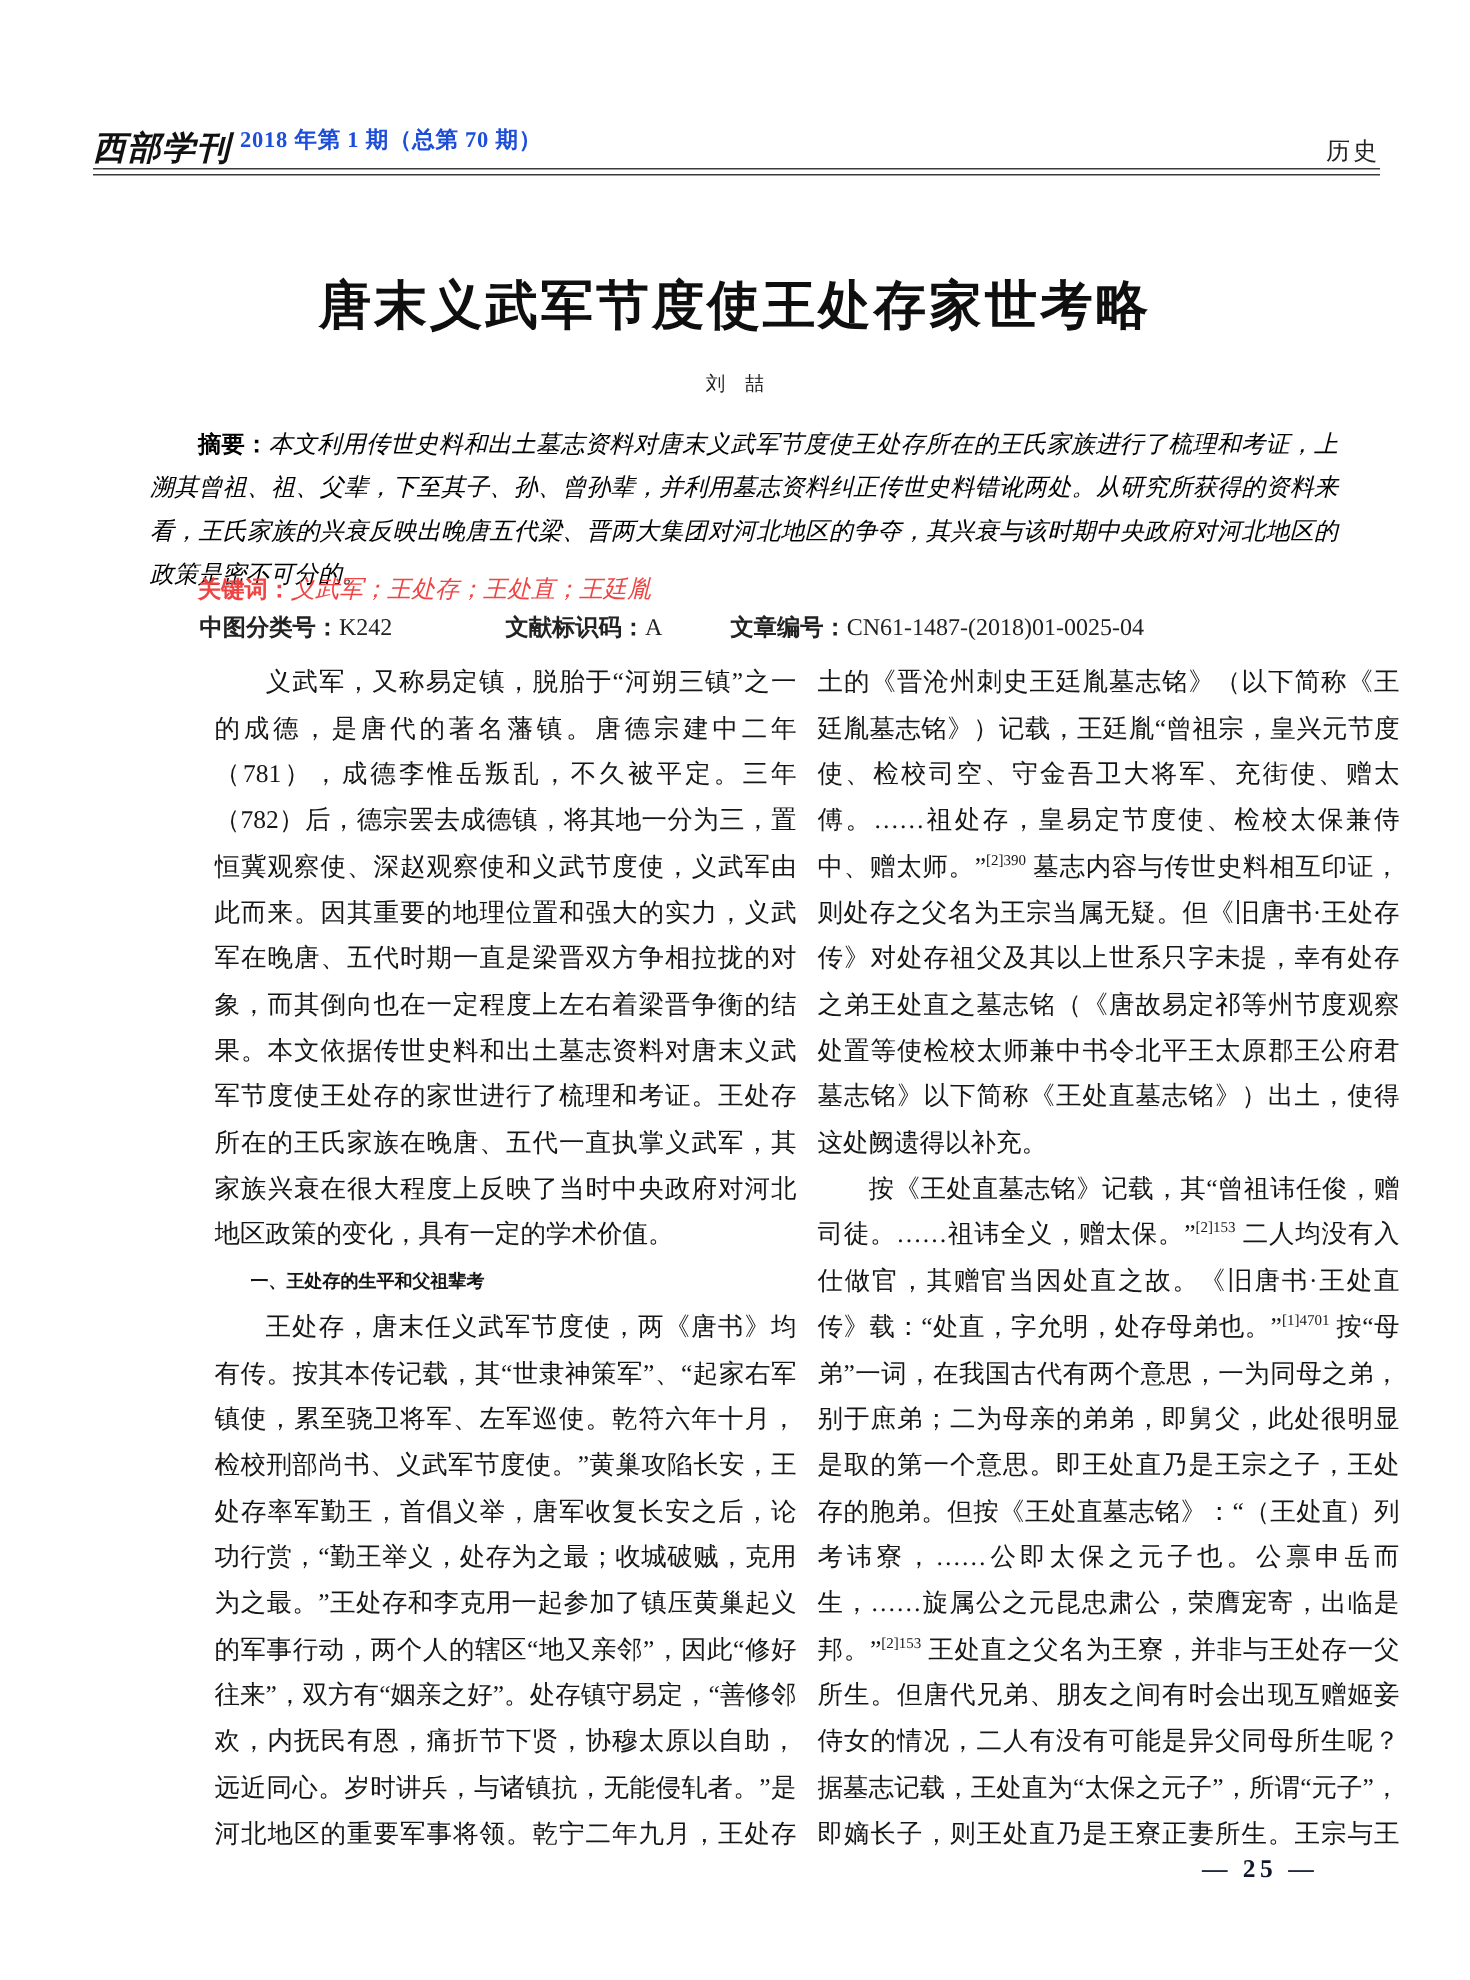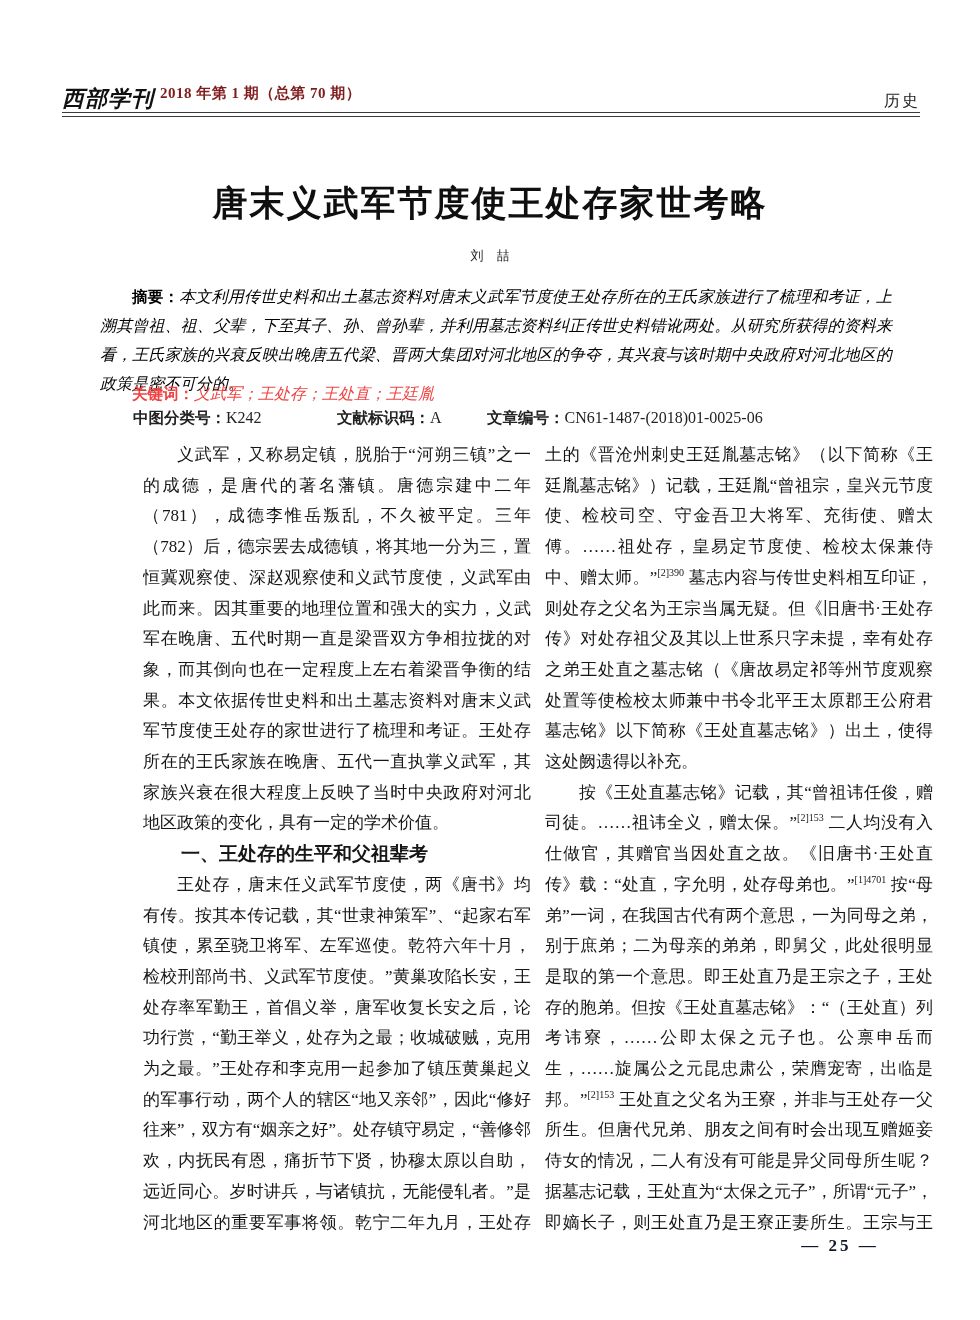--- a/index.html
+++ b/index.html
@@ -26,21 +26,21 @@
   .logo {
     font-size: 22px;
     font-weight: 700;
     font-style: italic;
     letter-spacing: 1px;
     color: #111;
   }
   .issue {
     font-size: 15px;
     font-weight: 600;
-    color: #7f1d1d;
+    color: #1d4ed8;
     letter-spacing: 0.5px;
   }
   .section {
     font-size: 16px;
     color: #222;
     letter-spacing: 2px;
   }
   .double-rule {
     position: absolute;
     top: 112px; left: 62px; right: 60px;
@@ -115,21 +115,21 @@
     line-height: 30.7px;
     text-align: justify;
     color: #161616;
     margin-left: 48px;
   }
   .col-left  { left: 95px;  width: 388px; }
   .col-right { left: 497px; width: 388px; }
   .para { text-indent: 2em; }
   .para.noindent { text-indent: 0; }
   .sec-heading {
-    font-size: 19px;
+    font-size: 12px;
     font-weight: 700;
     font-family: Liberation Serif, serif;
     text-indent: 2em;
     line-height: 30.7px;
   }
   sup.cite {
     font-size: 10px;
     line-height: 0;
     vertical-align: super;
     letter-spacing: 0;
@@ -167,21 +167,21 @@
 
   <div class="author">刘　喆</div>
 
   <div class="abstract"><span class="meta-label">摘要：</span><span>本文利用传世史料和出土墓志资料对唐末义武军节度使王处存所在的王氏家族进行了梳理和考证，上溯其曾祖、祖、父辈，下至其子、孙、曾孙辈，并利用墓志资料纠正传世史料错讹两处。从研究所获得的资料来看，王氏家族的兴衰反映出晚唐五代梁、晋两大集团对河北地区的争夺，其兴衰与该时期中央政府对河北地区的政策是密不可分的。</span></div>
 
   <div class="keywords"><span class="meta-label">关键词：</span><span>义武军；王处存；王处直；王廷胤</span></div>
 
   <div class="class-line">
     <span class="class-item clc"><span class="meta-label">中图分类号：</span><span>K242</span></span>
     <span class="class-item doc"><span class="meta-label">文献标识码：</span><span>A</span></span>
-    <span class="class-item aid"><span class="meta-label">文章编号：</span><span>CN61-1487-(2018)01-0025-06</span></span>
+    <span class="class-item aid"><span class="meta-label">文章编号：</span><span>CN61-1487-(2018)01-0025-04</span></span>
   </div>
 
   <div class="col col-left">
       <p class="para">义武军，又称易定镇，脱胎于“河朔三镇”之一的成德，是唐代的著名藩镇。唐德宗建中二年（781），成德李惟岳叛乱，不久被平定。三年（782）后，德宗罢去成德镇，将其地一分为三，置恒冀观察使、深赵观察使和义武节度使，义武军由此而来。因其重要的地理位置和强大的实力，义武军在晚唐、五代时期一直是梁晋双方争相拉拢的对象，而其倒向也在一定程度上左右着梁晋争衡的结果。本文依据传世史料和出土墓志资料对唐末义武军节度使王处存的家世进行了梳理和考证。王处存所在的王氏家族在晚唐、五代一直执掌义武军，其家族兴衰在很大程度上反映了当时中央政府对河北地区政策的变化，具有一定的学术价值。</p>
       <h3 class="sec-heading">一、王处存的生平和父祖辈考</h3>
       <p class="para">王处存，唐末任义武军节度使，两《唐书》均有传。按其本传记载，其“世隶神策军”、“起家右军镇使，累至骁卫将军、左军巡使。乾符六年十月，检校刑部尚书、义武军节度使。”黄巢攻陷长安，王处存率军勤王，首倡义举，唐军收复长安之后，论功行赏，“勤王举义，处存为之最；收城破贼，克用为之最。”王处存和李克用一起参加了镇压黄巢起义的军事行动，两个人的辖区“地又亲邻”，因此“修好往来”，双方有“姻亲之好”。处存镇守易定，“善修邻欢，内抚民有恩，痛折节下贤，协穆太原以自助，远近同心。岁时讲兵，与诸镇抗，无能侵轧者。”是河北地区的重要军事将领。乾宁二年九月，王处存死，“年六十五，赠太子太师，谥曰忠肃。” 按乾宁二年为公元 895 年，故王处存应生于公元 831 年，即唐文宗大和五年。</p>
     </div>
   <div class="col col-right">
       <p class="para noindent">土的《晋沧州刺史王廷胤墓志铭》（以下简称《王廷胤墓志铭》）记载，王廷胤“曾祖宗，皇兴元节度使、检校司空、守金吾卫大将军、充街使、赠太傅。……祖处存，皇易定节度使、检校太保兼侍中、赠太师。”<sup class="cite">[2]390</sup> 墓志内容与传世史料相互印证，则处存之父名为王宗当属无疑。但《旧唐书·王处存传》对处存祖父及其以上世系只字未提，幸有处存之弟王处直之墓志铭（《唐故易定祁等州节度观察处置等使检校太师兼中书令北平王太原郡王公府君墓志铭》以下简称《王处直墓志铭》）出土，使得这处阙遗得以补充。</p>
       <p class="para">按《王处直墓志铭》记载，其“曾祖讳任俊，赠司徒。……祖讳全义，赠太保。”<sup class="cite">[2]153</sup> 二人均没有入仕做官，其赠官当因处直之故。《旧唐书·王处直传》载：“处直，字允明，处存母弟也。”<sup class="cite">[1]4701</sup> 按“母弟”一词，在我国古代有两个意思，一为同母之弟，别于庶弟；二为母亲的弟弟，即舅父，此处很明显是取的第一个意思。即王处直乃是王宗之子，王处存的胞弟。但按《王处直墓志铭》：“（王处直）列考讳寮，……公即太保之元子也。公禀申岳而生，……旋属公之元昆忠肃公，荣膺宠寄，出临是邦。”<sup class="cite">[2]153</sup> 王处直之父名为王寮，并非与王处存一父所生。但唐代兄弟、朋友之间有时会出现互赠姬妾侍女的情况，二人有没有可能是异父同母所生呢？据墓志记载，王处直为“太保之元子”，所谓“元子”，即嫡长子，则王处直乃是王寮正妻所生。王宗与王寮兄弟之间即使曾经有过互赠姬妾的情况，也绝无可能将己之侍妾送予兄弟为正妻，故王处存与王处直绝不可能是异父同母所生，而应是异父异母的堂兄弟，处存为处直之“元昆”，即长兄。故《旧唐书·王处直传》所载“处直，字允明，处存母弟也。”一句中，“母弟”二字，实为谬误，宜改为“从弟”为宜。至于处存之父王宗是否亦为王全义之子，因史料阙遗，已很难考证而</p>

